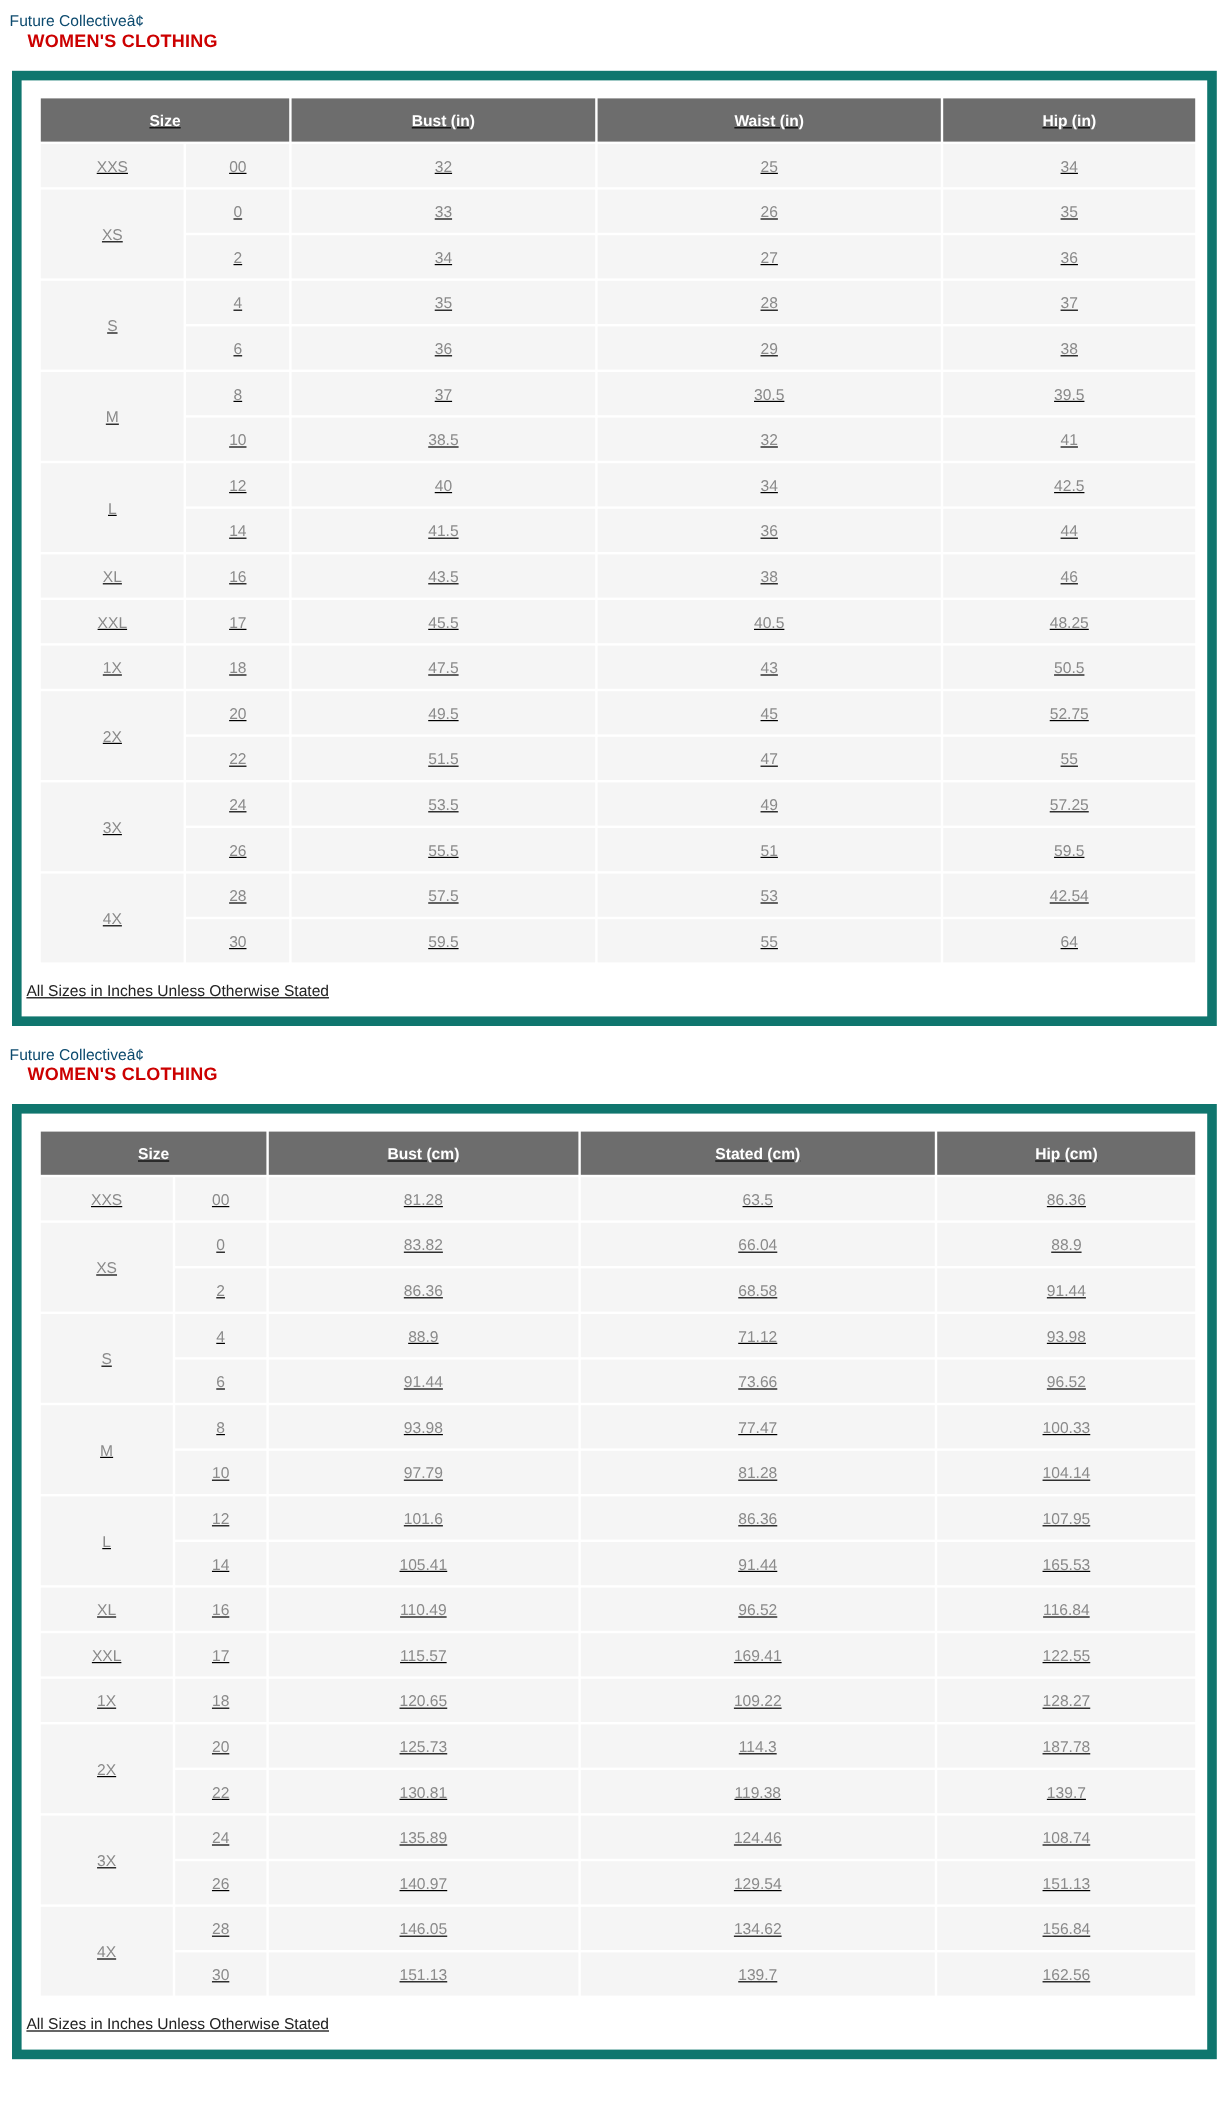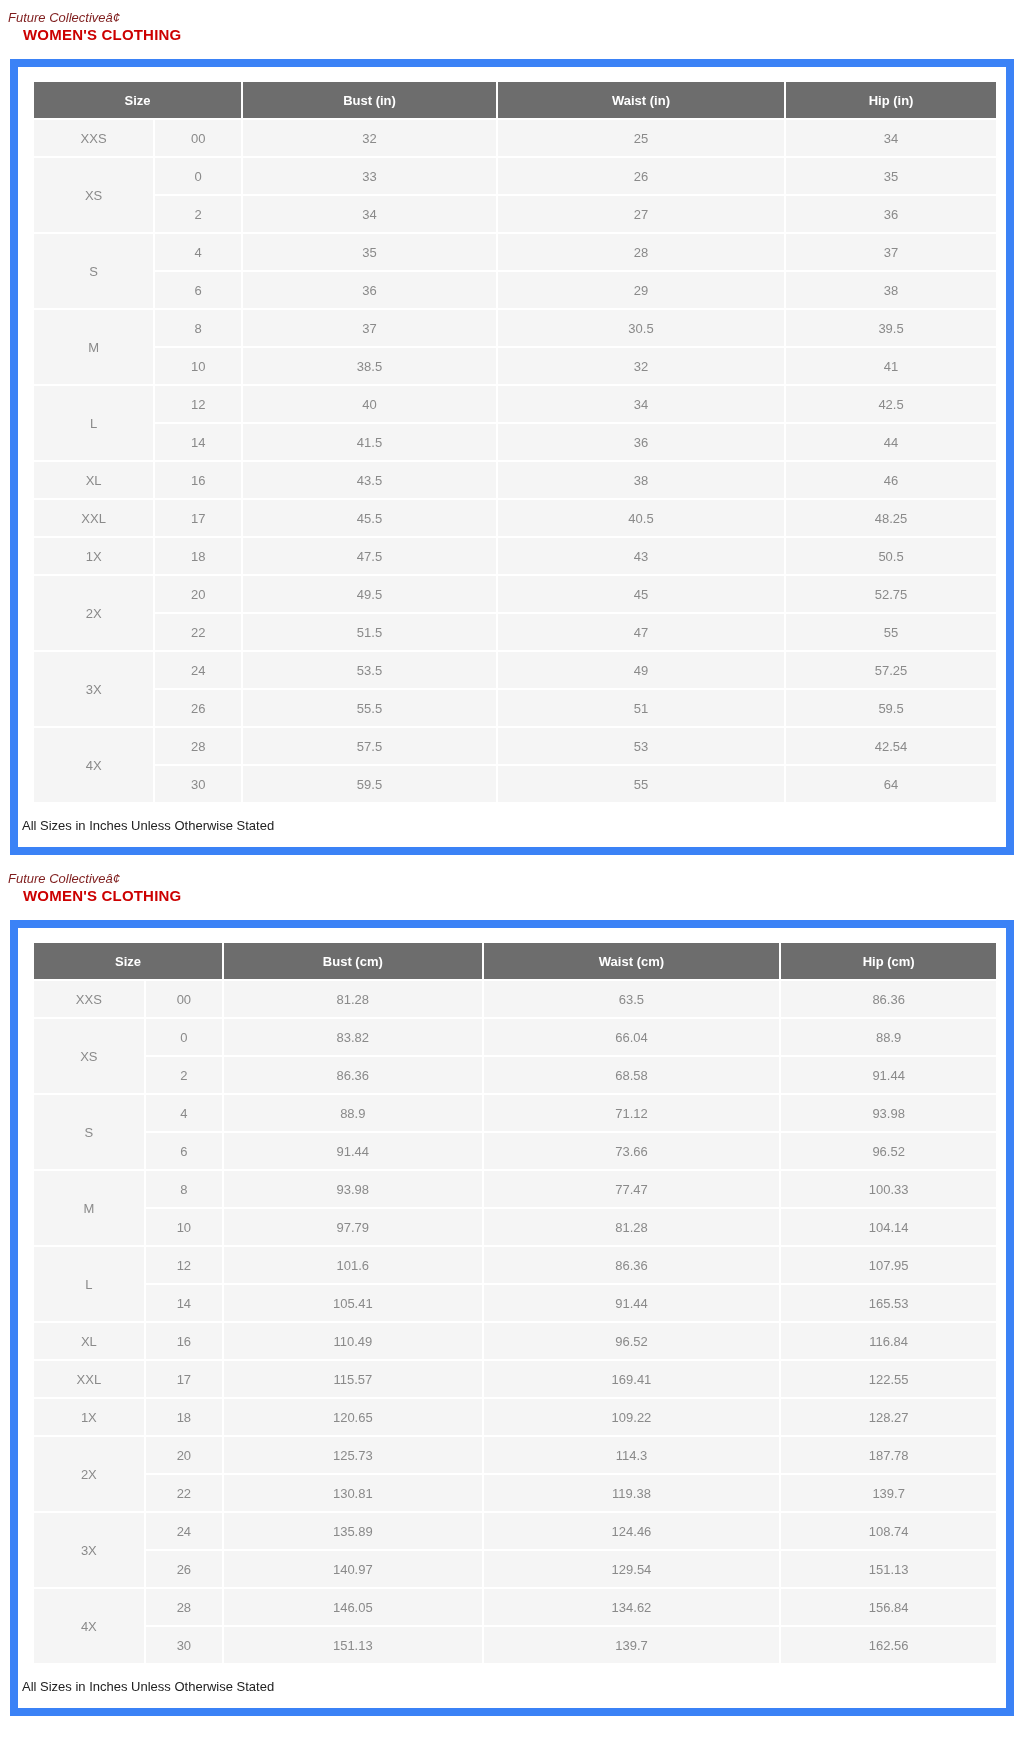--- a/index.html
+++ b/index.html
@@ -4,35 +4,35 @@
 <style>
   * { box-sizing: border-box; }
   body {
     margin: 0;
     background: #ffffff;
     font-family: "Liberation Sans", sans-serif;
   }
   .size-chart-block { padding-top: 10px; }
   .brand-line {
     font-size: 13px;
-    color: #7f1d1d;
+    color: #0c4a6e;
     margin: 0 0 1px 8px;
-    font-style: italic;
   }
   .chart-title {
     font-size: 15px;
     font-weight: bold;
     color: #cc0000;
     margin: 0 0 16px 23px;
     letter-spacing: 0.2px;
   }
   .panel {
     margin: 0 10px 6px 10px;
-    background: #3b82f6;
+    background: #0f766e;
     padding: 8px;
+    text-decoration: underline;
   }
   .panel-inner {
     background: #ffffff;
     padding: 13px 6px 8px 2px;
   }
   table.size-table {
     border-collapse: separate;
     border-spacing: 2px;
     table-layout: fixed;
     width: calc(100% - 14px);
@@ -222,21 +222,21 @@
           <col style="width:11.5%">
             <col style="width:8%">
             <col style="width:27%">
             <col style="width:31%">
             <col style="width:22.5%">
         </colgroup>
         <thead>
           <tr>
             <th colspan="2">Size</th>
             <th>Bust (cm)</th>
-            <th>Waist (cm)</th>
+            <th>Stated (cm)</th>
             <th>Hip (cm)</th>
           </tr>
         </thead>
         <tbody>
             <tr>
               <td rowspan="1">XXS</td>
               <td>00</td>
               <td>81.28</td>
               <td>63.5</td>
               <td>86.36</td>

